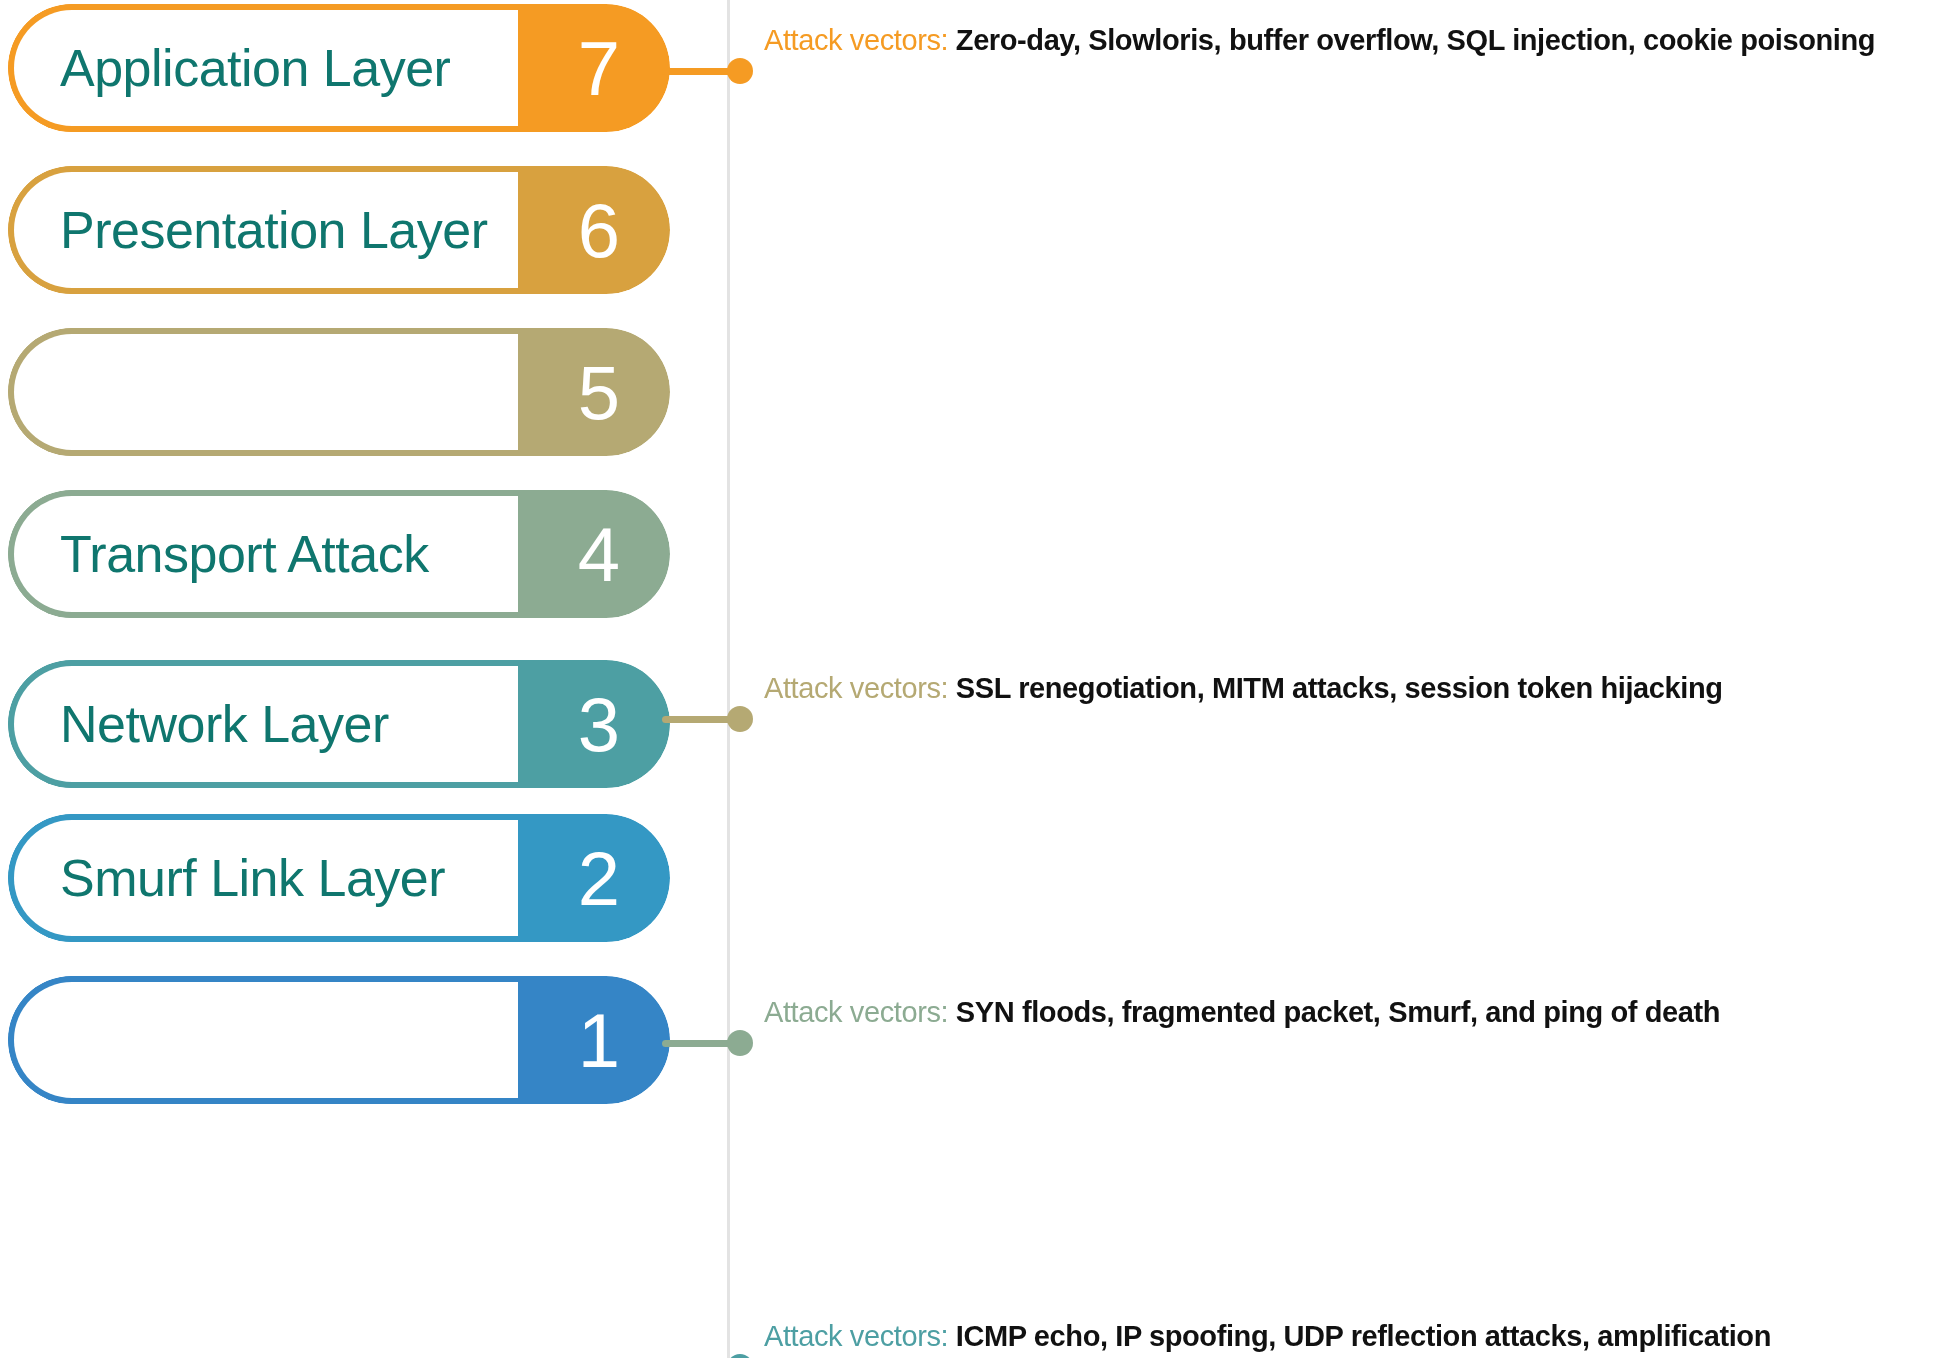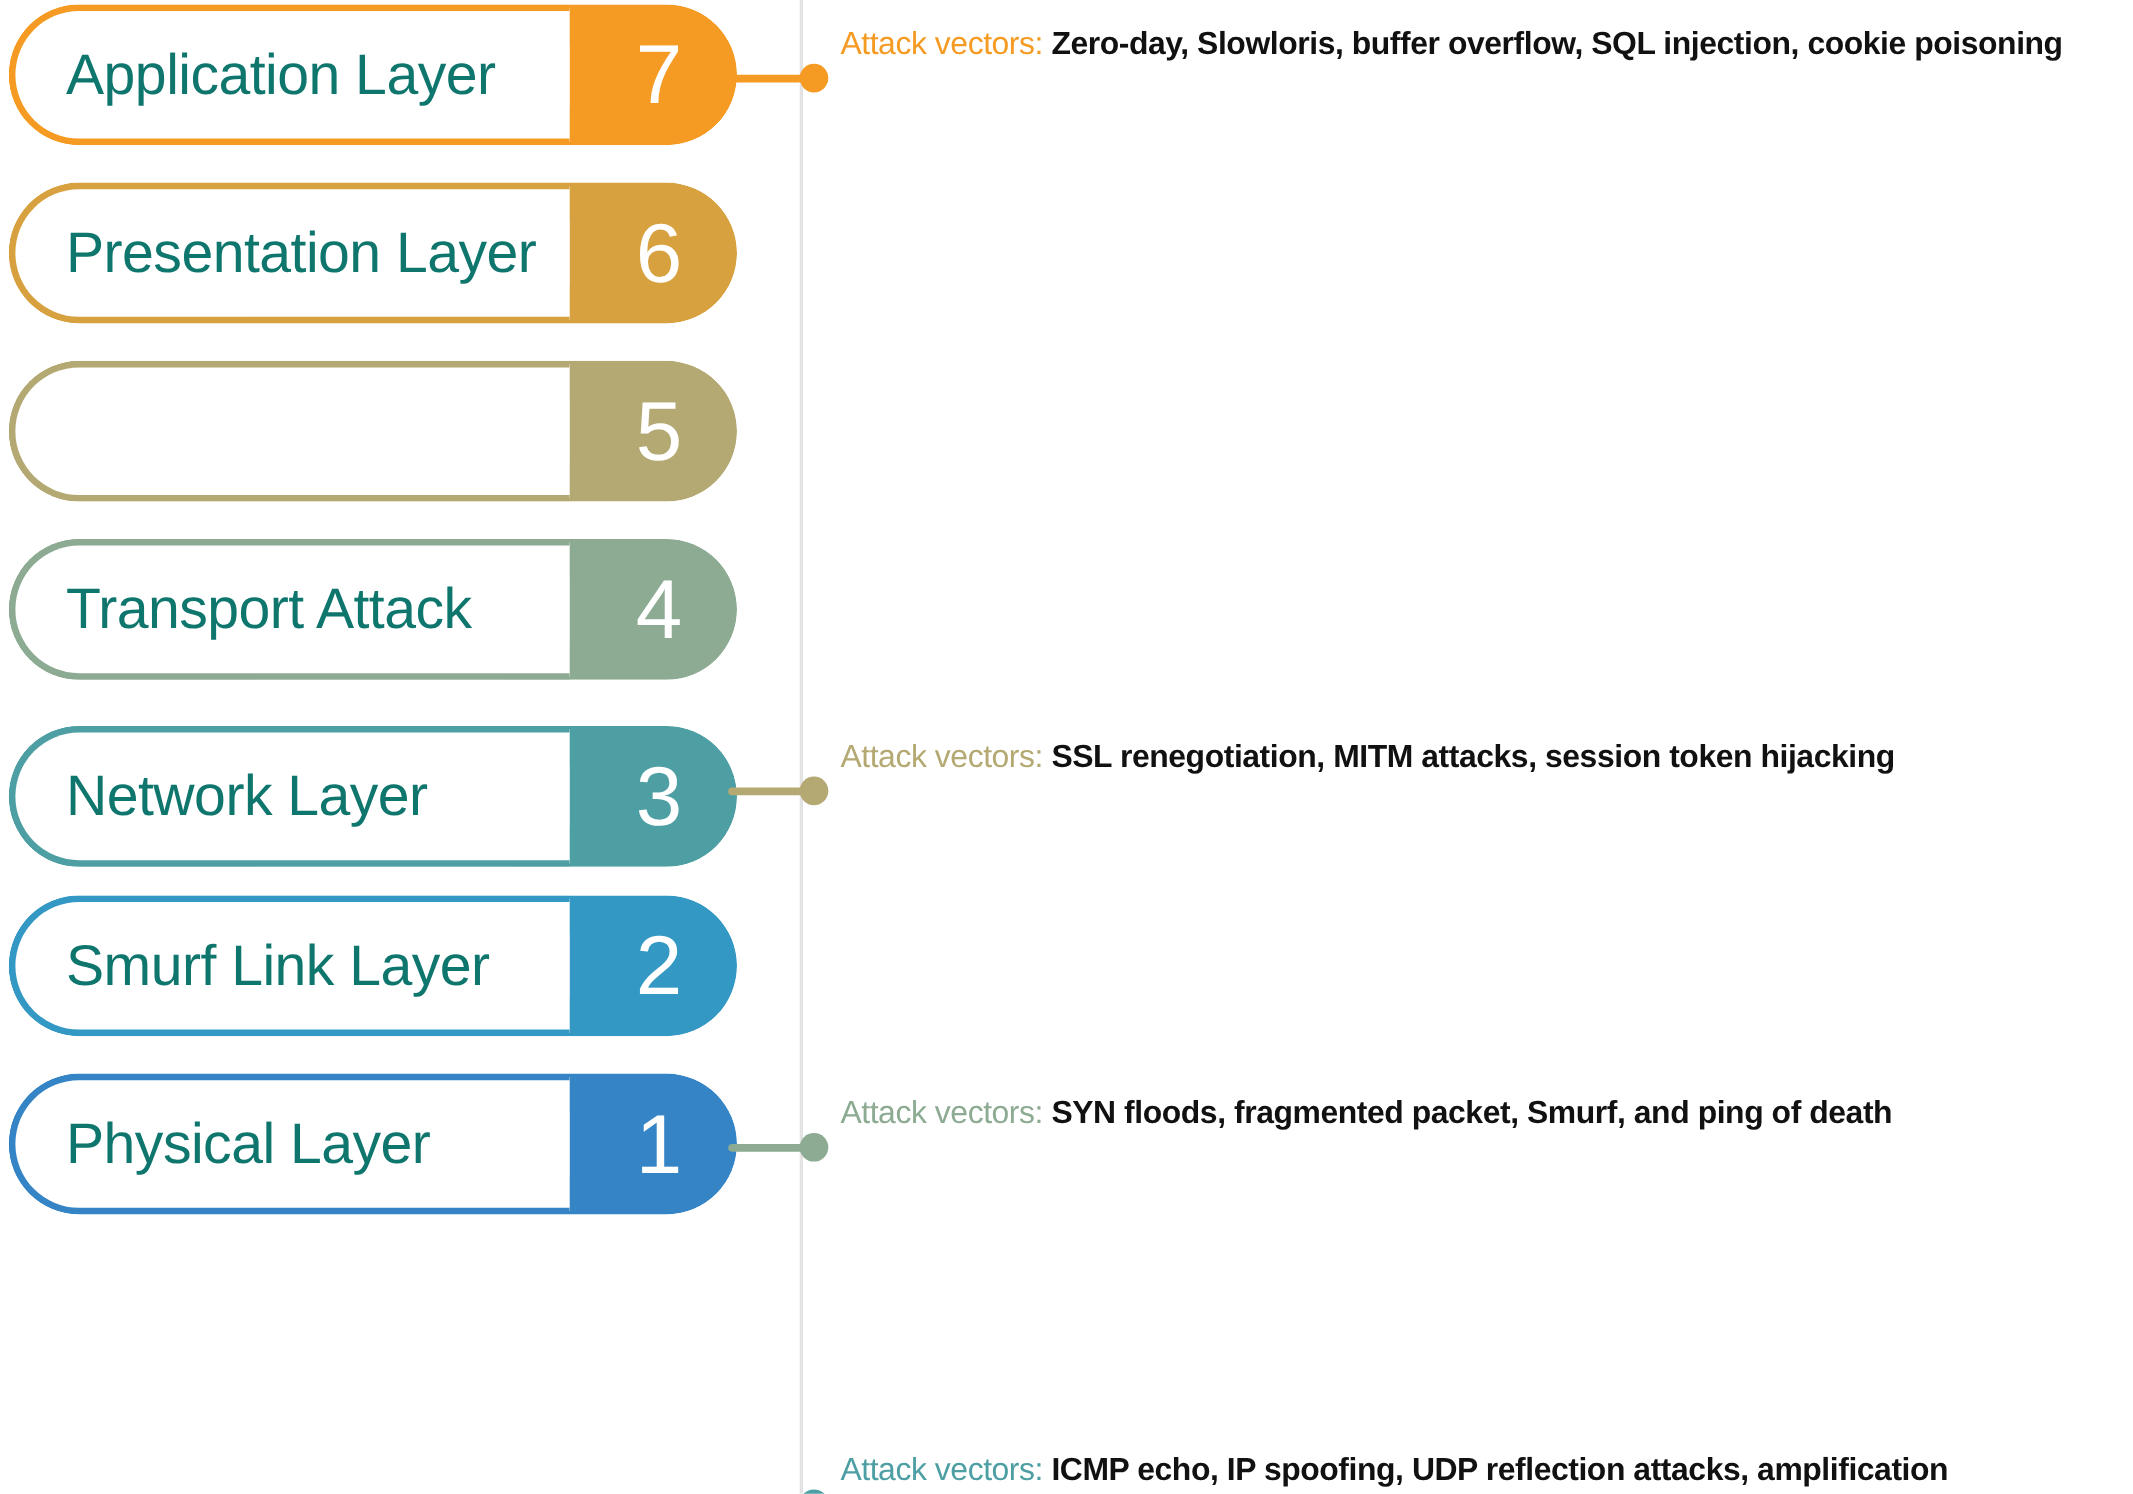--- a/index.html
+++ b/index.html
@@ -156,21 +156,20 @@
           <div class="pill-fill" style="background: rgb(52, 152, 196);"></div>
           <div class="pill-white" style="border-color: rgb(52, 152, 196);"></div>
           <div class="layer-name">Smurf Link Layer</div>
           <div class="layer-num">2</div>
         </div>
       </div>
       <div class="layer-row" style="top: 976px;">
         <div class="pill">
           <div class="pill-fill" style="background: rgb(53, 133, 198);"></div>
           <div class="pill-white" style="border-color: rgb(53, 133, 198);"></div>
-          <div class="layer-name">Physical Layer</div>
           <div class="layer-num">1</div>
         </div>
       </div>
     </div>
   <div id="annotations-container">
       <div class="annotation" style="top: 22px;"><span class="av-label" style="color: rgb(245, 155, 35);">Attack vectors:</span><span> Zero-day, Slowloris, buffer overflow, SQL injection, cookie poisoning</span></div>
       <div class="annotation" style="top: 670px;"><span class="av-label" style="color: rgb(181, 169, 115);">Attack vectors:</span><span> SSL renegotiation, MITM attacks, session token hijacking</span></div>
       <div class="annotation" style="top: 994px;"><span class="av-label" style="color: rgb(140, 171, 146);">Attack vectors:</span><span> SYN floods, fragmented packet, Smurf, and ping of death</span></div>
       <div class="annotation" style="top: 1318px;"><span class="av-label" style="color: rgb(77, 159, 163);">Attack vectors:</span><span> ICMP echo, IP spoofing, UDP reflection attacks, amplification</span></div>
     </div>

